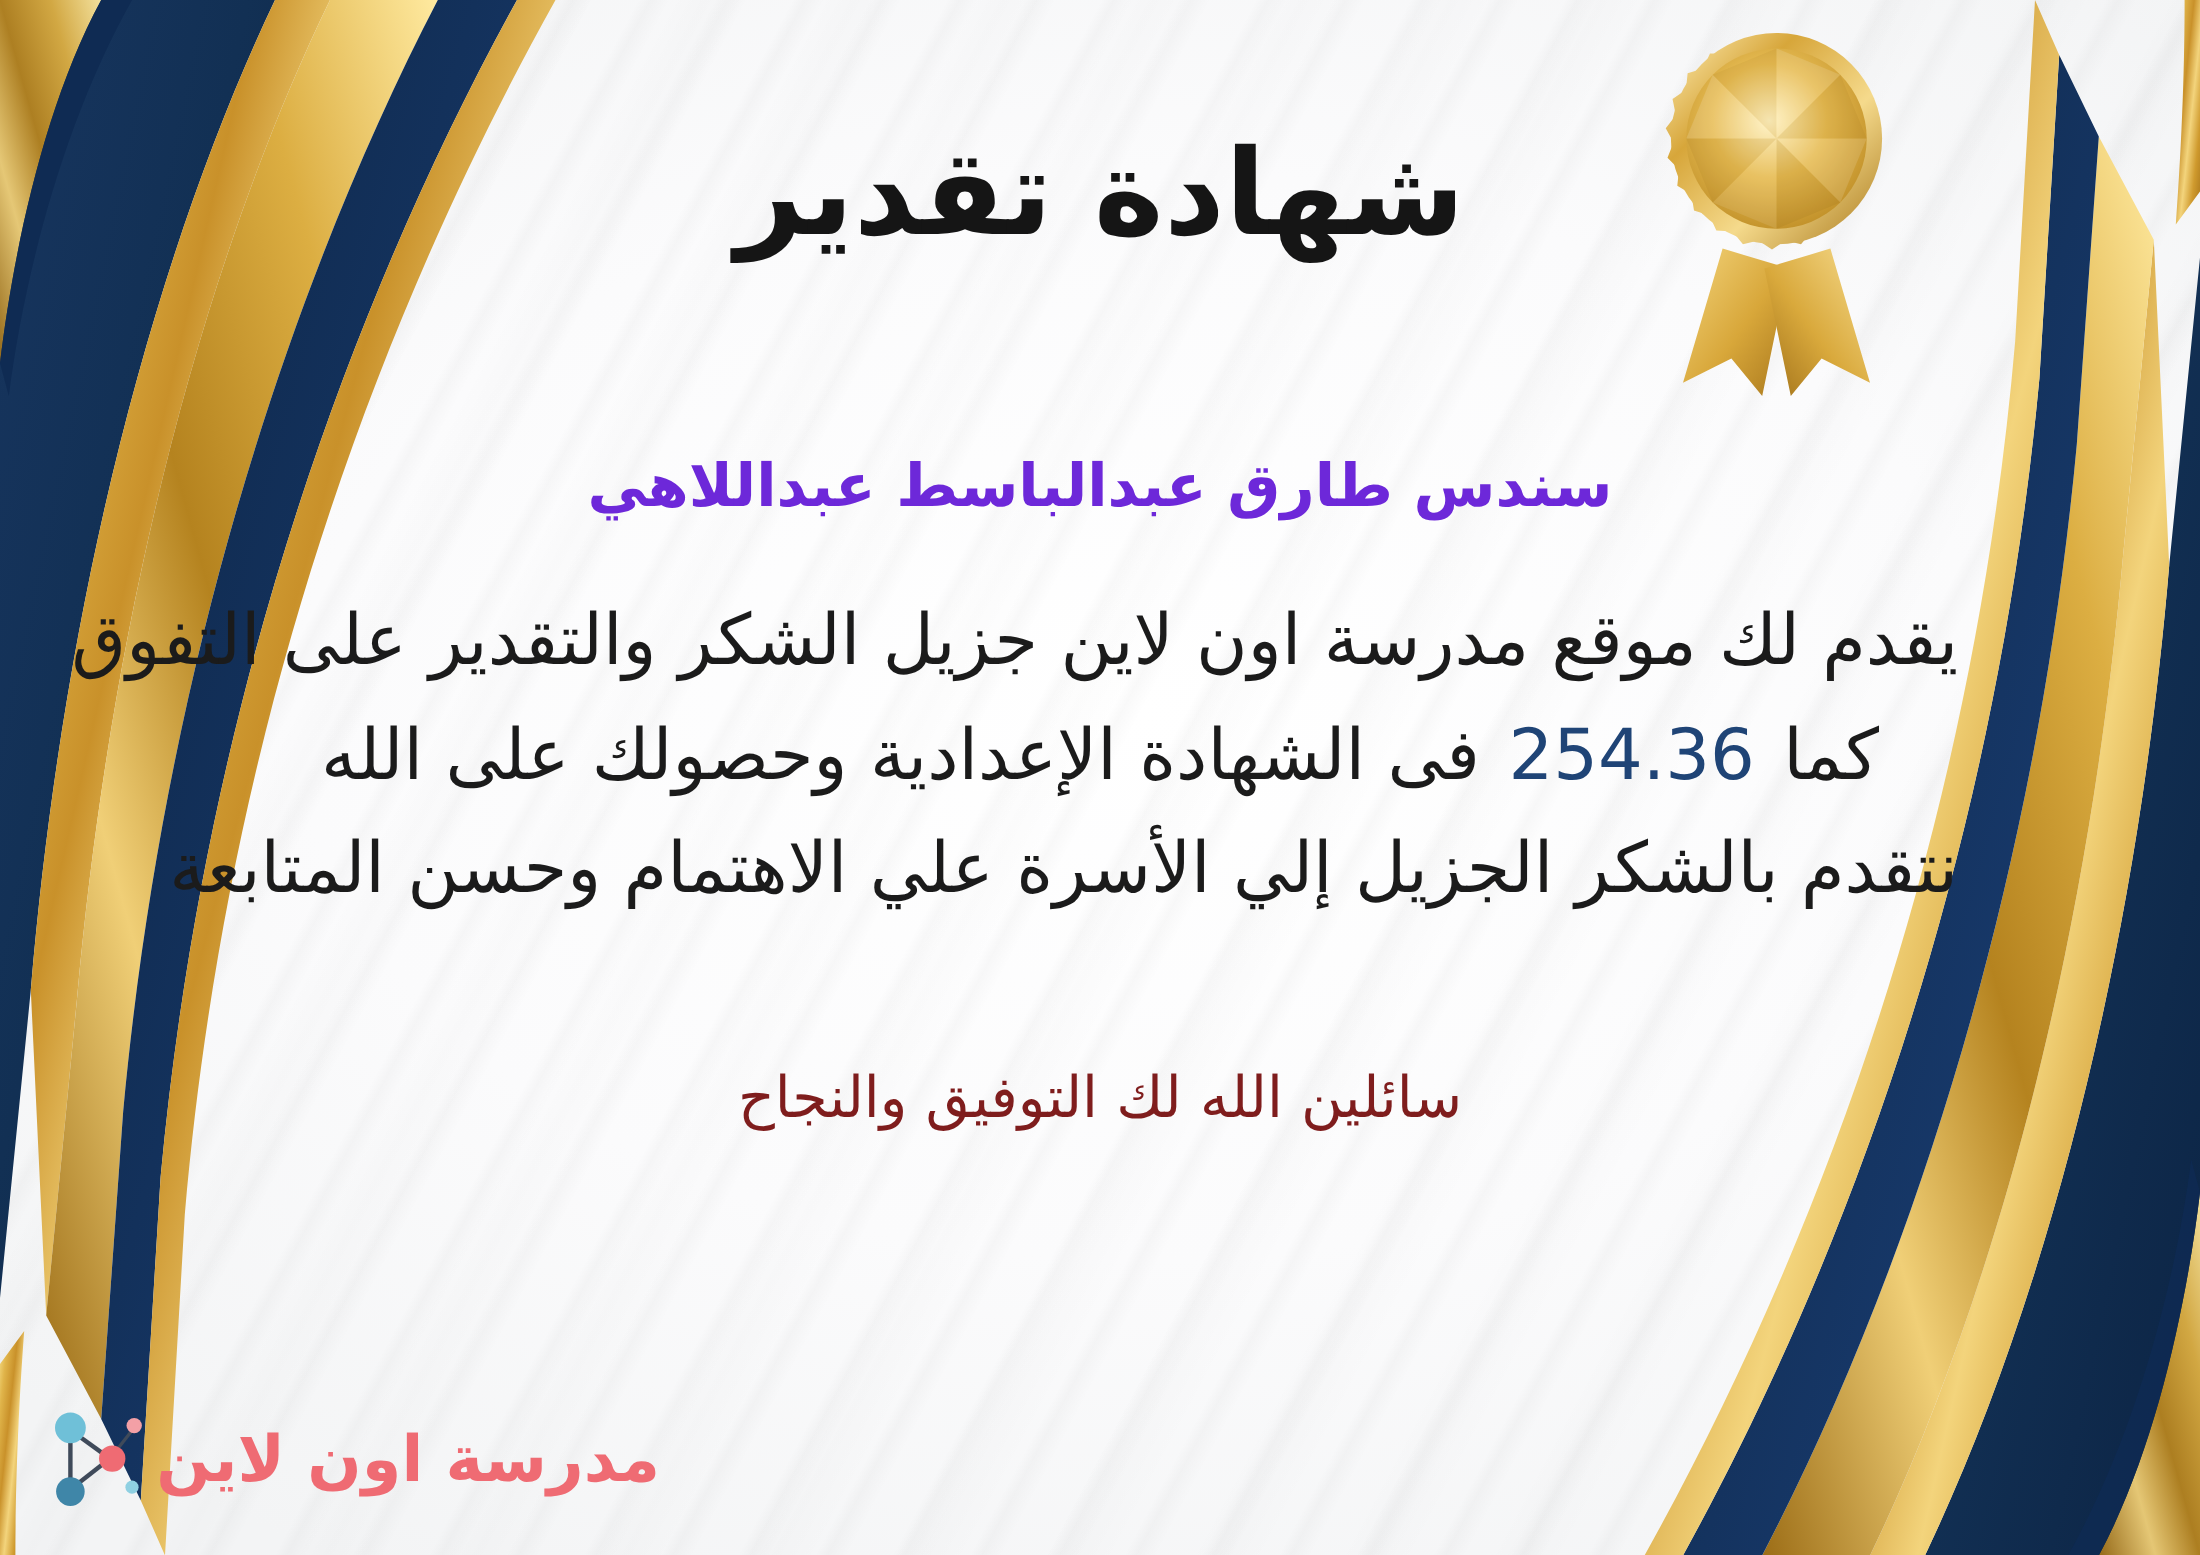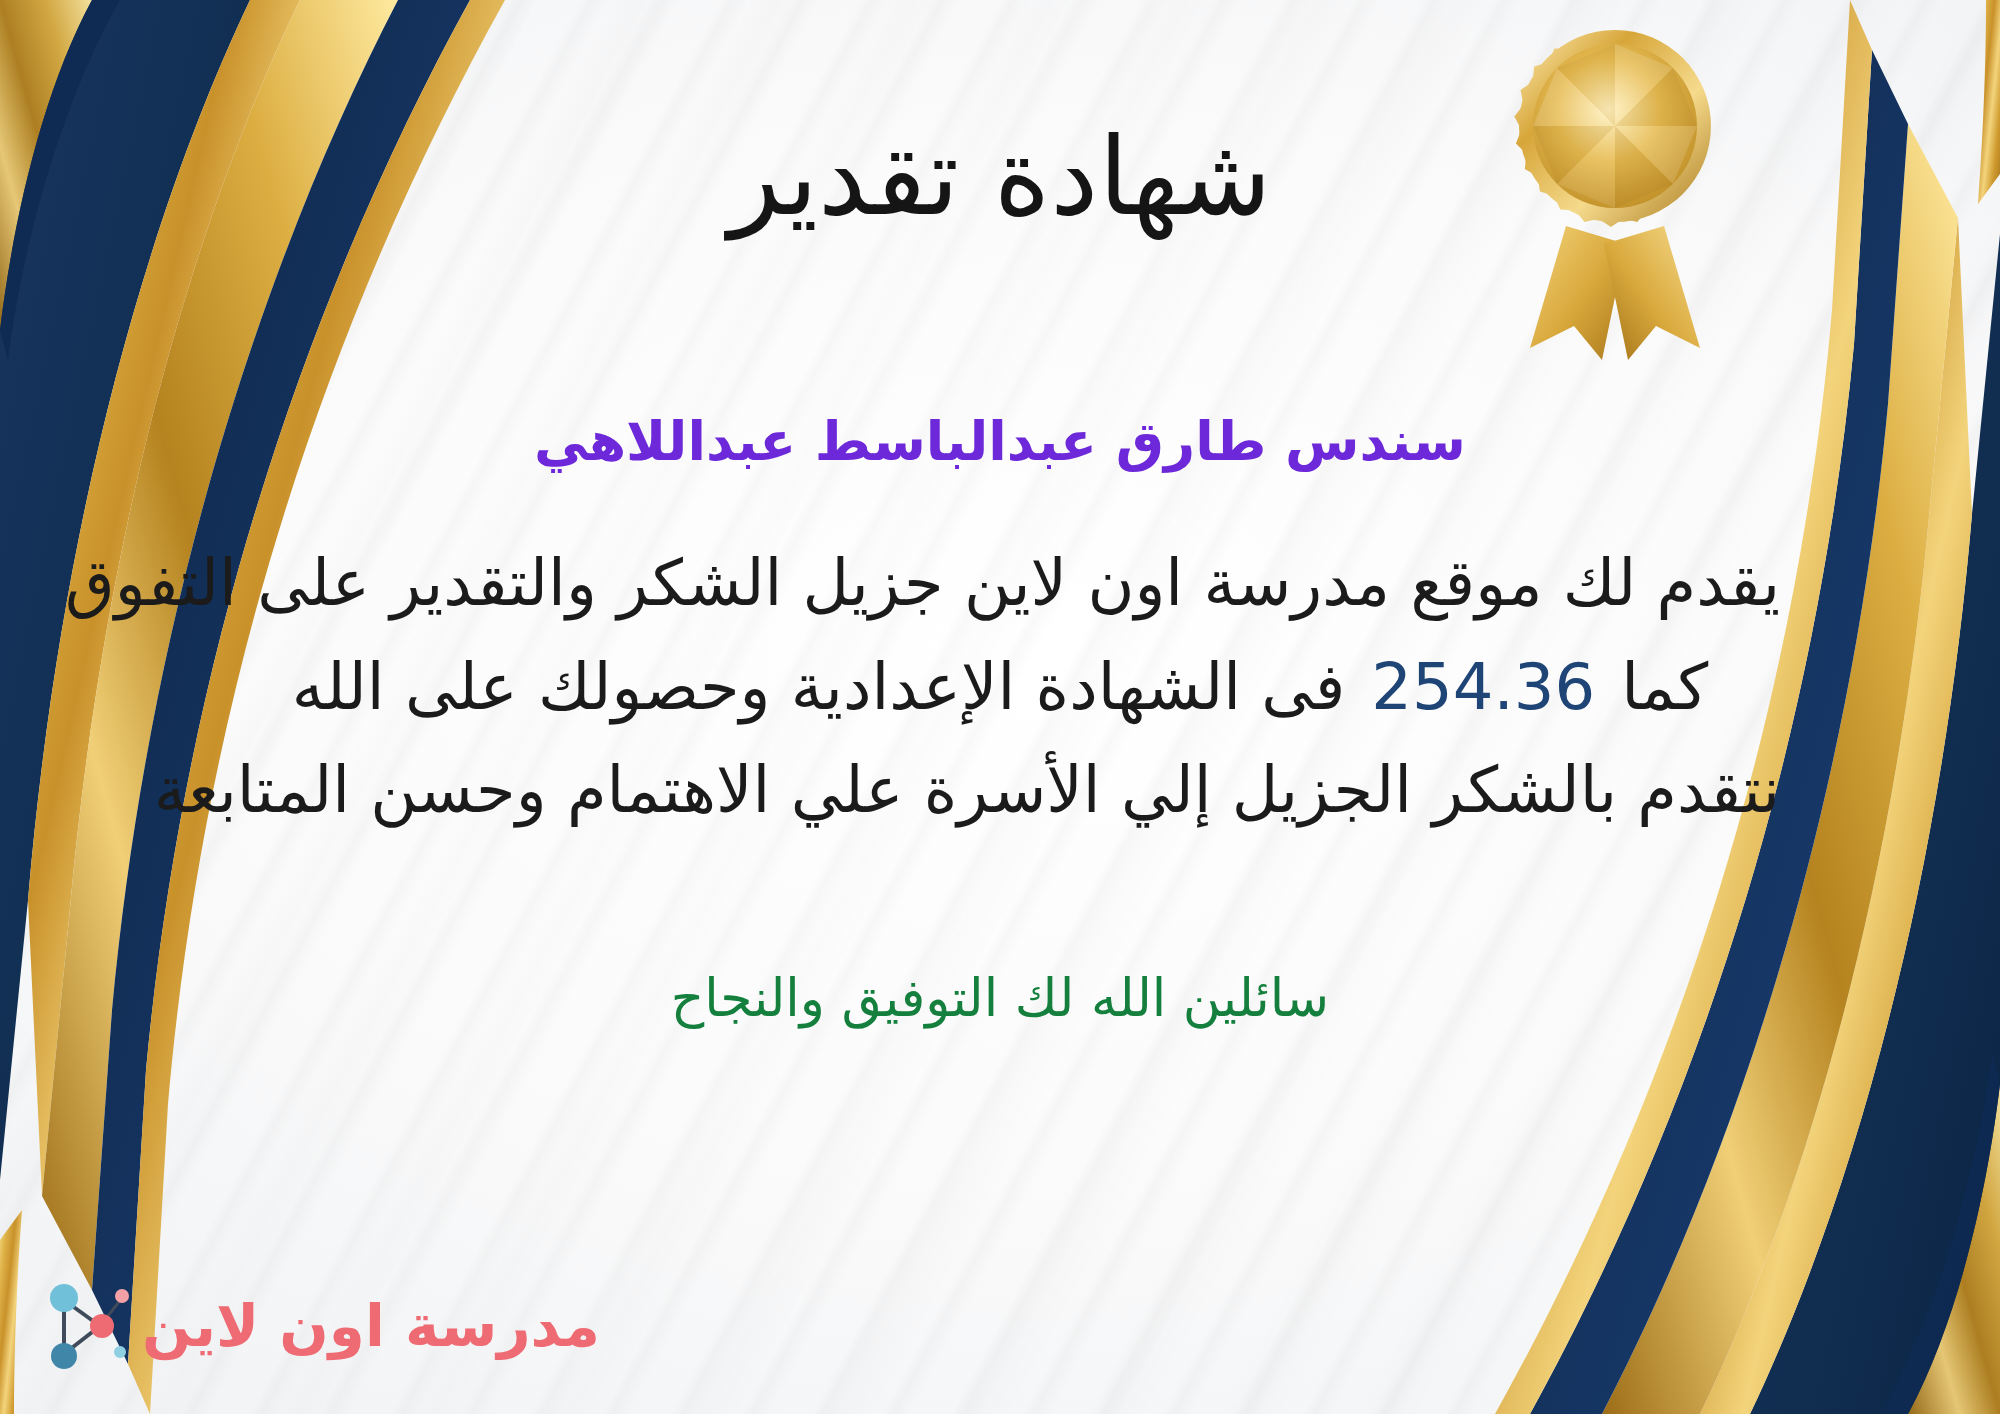--- a/index.html
+++ b/index.html
@@ -68,21 +68,21 @@
     z-index: 4;
     left: 0; right: 0;
     top: 0;
     width: 2000px;
     text-align: center;
   }
 
   .cert-title {
     margin-top: 118px;
     font-size: 108px;
-    font-weight: 400;
+    font-weight: 700;
     color: #151515;
     letter-spacing: 1px;
     line-height: 1.1;
     direction: rtl;
   }
 
   .recipient-name {
     margin: 0 auto;
     margin-top: 170px;
     width: 1600px;
@@ -116,21 +116,21 @@
     font-weight: 400;
     padding: 0 26px;
     white-space: pre;
   }
 
   .closing-line {
     margin: 0 auto;
     margin-top: 116px;
     width: 1560px;
     font-size: 52px;
-    color: #15803d;
+    color: #7f1d1d;
     direction: rtl;
     line-height: 1.5;
   }
 
   
   .brand {
     position: absolute;
     z-index: 5;
     left: 34px;
     bottom: 36px;

